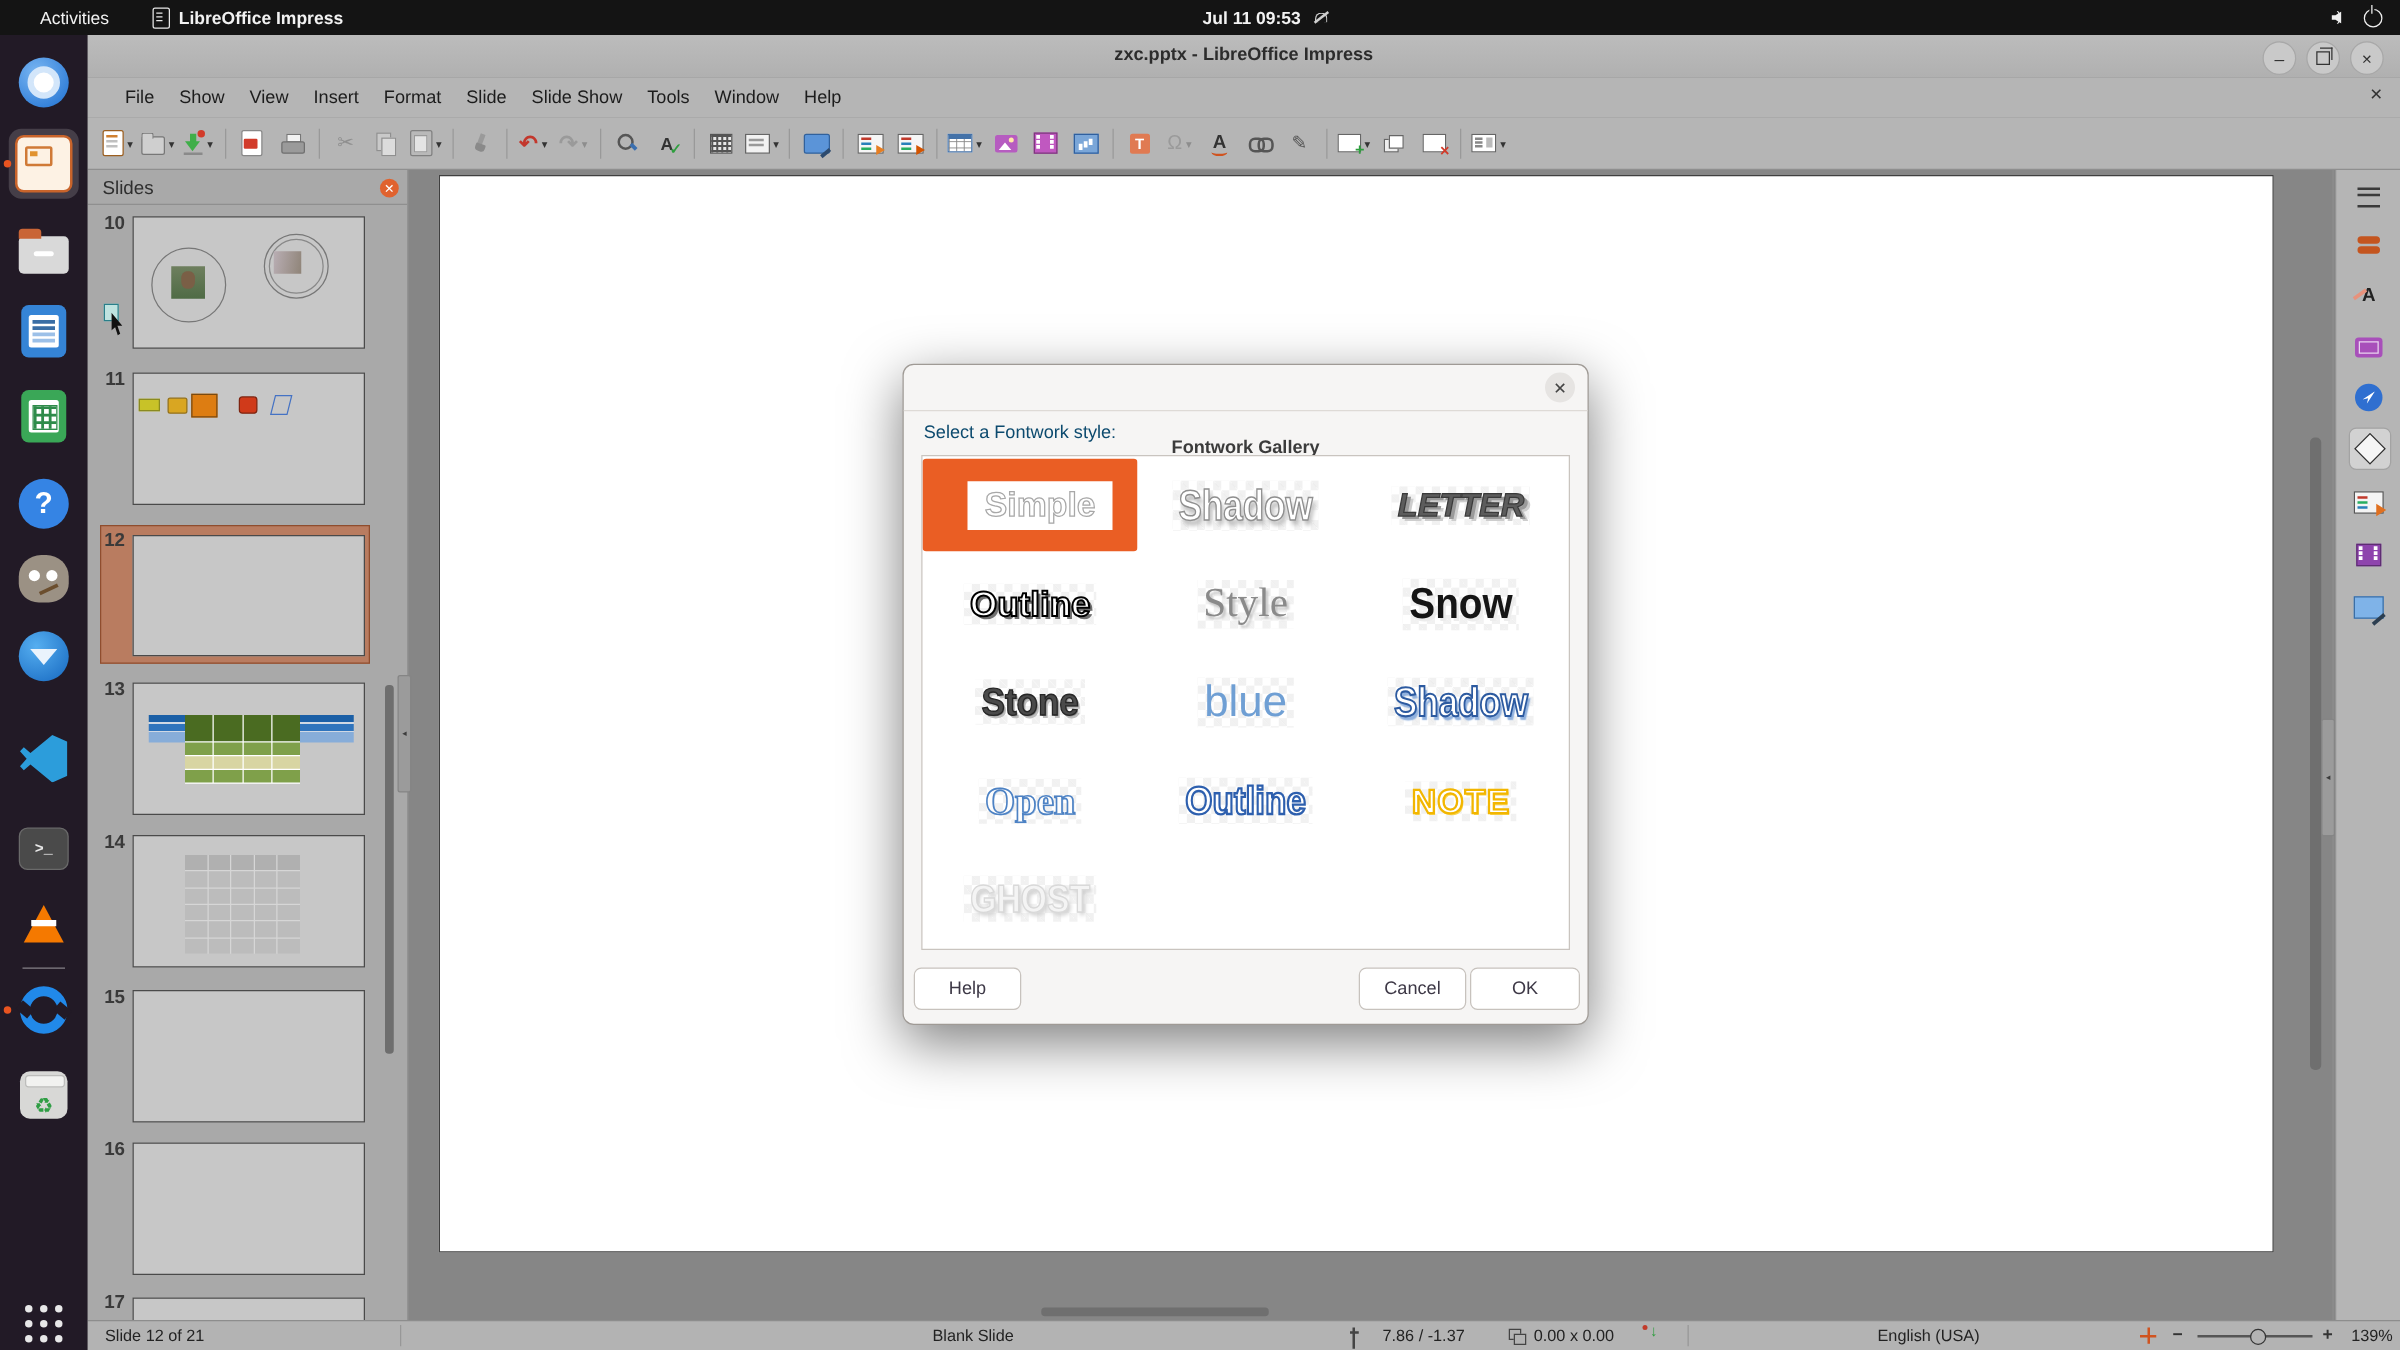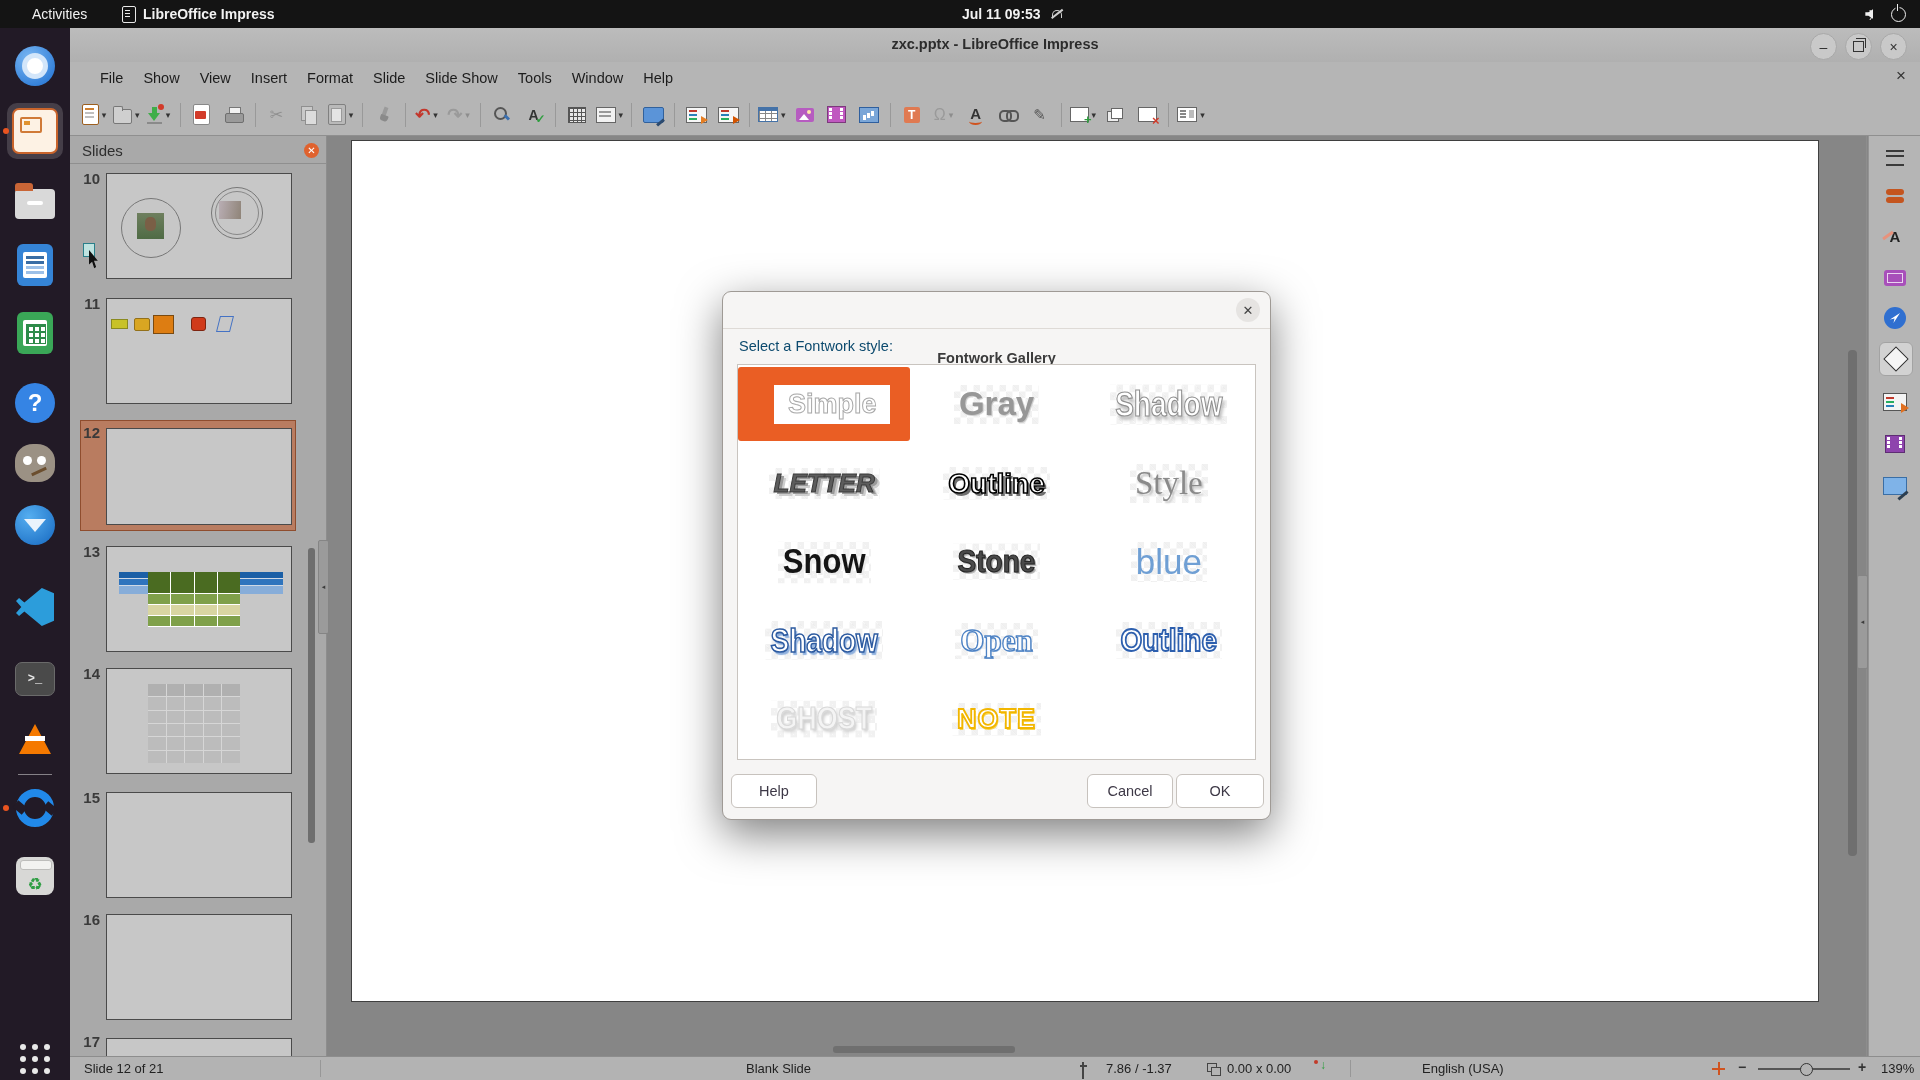--- a/index.html
+++ b/index.html
@@ -637,21 +637,21 @@
 <div class="abs statusbar">
   <span class="st" style="left:14px;">Slide 12 of 21</span>
   <div class="sdiv" style="left:250px;"></div>
   <span class="st" style="left:676px;">Blank Slide</span>
   <span class="st st-posicon" style="left:1012px;"></span>
   <span class="st" style="left:1036px;">7.86 / -1.37</span>
   <span class="st st-sizeicon" style="left:1135px;"></span>
   <span class="st" style="left:1157px;">0.00 x 0.00</span>
   <span class="st st-sig" style="left:1246px;"></span>
   <div class="sdiv" style="left:1280px;"></div>
-  <span class="st" style="left:1352px;">English (USA)</span>
+  <span class="st" style="left:1432px;">English (USA)</span>
   <span class="st st-fit" style="left:1640px;"></span>
   <span class="st zoom-sign" style="left:1668px;">−</span>
   <div class="zoom-track" style="left:1688px;">
       <div class="zoom-handle"></div>
     </div>
   <span class="st zoom-sign" style="left:1788px;">+</span>
   <span class="st" style="left:1811px;">139%</span>
 </div>
 
 <div class="abs dialog">
@@ -660,23 +660,20 @@
   <div class="dlg-sep"></div>
   <div class="dlg-prompt">Select a Fontwork style:</div>
 
   <div class="gallery">
     <div class="cell">
       <div class="tile-sel">
         <span class="simple-box"><span class="fw-chk fw0">Simple</span></span>
       </div>
     </div>
     <div class="cell">
-        <span class="fw-chk fw1">Gray</span>
-      </div>
-    <div class="cell">
         <span class="fw-chk fw2">Shadow</span>
       </div>
     <div class="cell">
         <span class="fw-chk fw3">LETTER</span>
       </div>
     <div class="cell">
         <span class="fw-chk fw4">Outline</span>
       </div>
     <div class="cell">
         <span class="fw-chk fw5">Style</span>
@@ -693,24 +690,24 @@
     <div class="cell">
         <span class="fw-chk fw9">Shadow</span>
       </div>
     <div class="cell">
         <span class="fw-chk fw10">Open</span>
       </div>
     <div class="cell">
         <span class="fw-chk fw11">Outline</span>
       </div>
     <div class="cell">
+        <span class="fw-chk fw13">NOTE</span>
+      </div>
+    <div class="cell">
         <span class="fw-chk fw14">GHOST</span>
-      </div>
-    <div class="cell">
-        <span class="fw-chk fw13">NOTE</span>
       </div>
   </div>
 
   <div class="dlg-btn" style="left:8px;top:482px;width:86px;">
       <span>Help</span>
     </div>
   <div class="dlg-btn" style="left:364px;top:482px;width:86px;">
       <span>Cancel</span>
     </div>
   <div class="dlg-btn" style="left:453px;top:482px;width:88px;">

